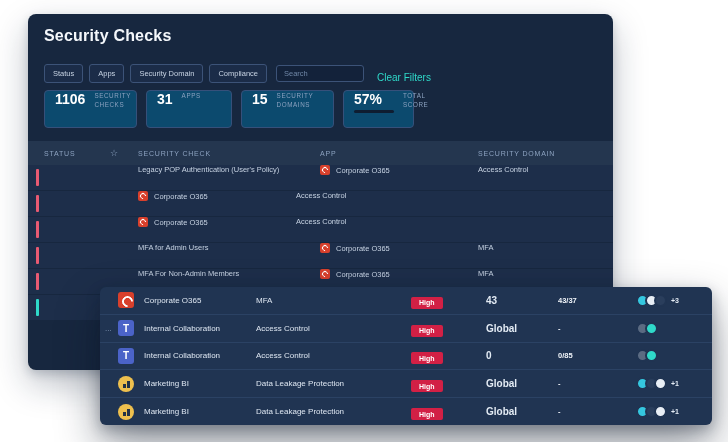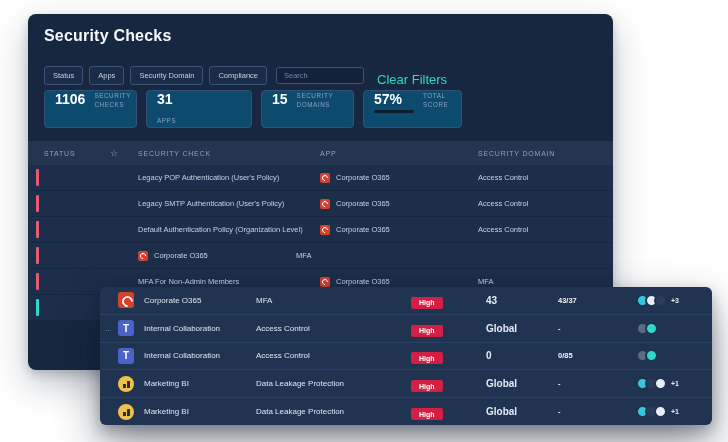--- a/index.html
+++ b/index.html
@@ -24,47 +24,47 @@
   .fbtn {
     background:#1b2c48; border:1px solid #3c5378; color:#c6d2e2;
     font-size:7.5px; padding:4px 8px; border-radius:3px; font-family:inherit; cursor:pointer;
   }
   .search {
     width:88px; height:17px; background:#13223a; border:1px solid #3c5378;
     border-radius:3px; color:#c6d2e2; font-size:7.5px; padding:0 7px;
     font-family:inherit; margin-left:3px; outline:none;
   }
   .search::placeholder { color:#6e86a6; }
-  .clear { color:#2fd9c9; font-size:13px; margin-left:7px; cursor:pointer;margin-top:9px; }
+  .clear { color:#2fd9c9; font-size:10px; margin-left:7px; cursor:pointer;margin-top:9px; }
 
   .stats { position:absolute; left:16px; top:76px; display:flex; gap:9px; }
   .card {
     height:38px; border:1px solid #36507a; background:#0c4a6e; border-radius:4px;
     display:flex; align-items:flex-start; padding:0 10px; gap:9px;
   }
-  .card.c1 { width:93px; } .card.c2 { width:106px;flex-direction:column; } .card.c3 { width:93px; } .card.c4 { width:99px; }
+  .card.c1 { width:93px; } .card.c2 { width:86px; } .card.c3 { width:93px; } .card.c4 { width:71px; }
   .card .num { font-size:14px; font-weight:bold; color:#ffffff; }
   .card .cap { font-size:6.3px; color:#8ba1bf; letter-spacing:.6px; line-height:1.5; max-width:46px; }
   .score-wrap { display:flex; flex-direction:column; gap:3px; }
   .track { width:40px; height:3px; background:#0f1d31; border-radius:2px; overflow:hidden; }
   .fill { height:3px; background:#2fd9c9; border-radius:2px; width:0; }
 
   
   .thead {
     position:absolute; left:0; top:127px; width:100%; height:24px; background:#24364f;
     display:flex; align-items:center; font-size:7px; letter-spacing:.8px; color:#8ca2c0;
   }
   .h-status { width:110px; padding:0 20px 0 16px; display:flex; justify-content:space-between; align-items:center; }
   .h-status .star { font-size:9px; letter-spacing:0; cursor:pointer; }
   .h-check { width:182px; } .h-app { width:158px; } .h-domain { flex:1; }
 
   .tbody { position:absolute; left:0; top:151px; width:100%; }
   .trow {
     height:25px; margin-bottom:1px; background:#1d2e4a;
-    display:flex; align-items:center; font-size:7.5px; color:#c6d2e2; cursor:pointer;
+    display:flex; align-items:flex-start; font-size:7.5px; color:#c6d2e2; cursor:pointer;
   }
   .col-status { width:110px; position:relative; height:100%; }
   .status-bar { position:absolute; left:8px; top:4px; width:3px; height:17px; border-radius:1px; }
   .col-check { width:182px; white-space:nowrap; overflow:hidden; }
   .col-app { width:158px; display:flex; align-items:center; }
   .col-domain { flex:1; }
 
   .appicon {
     width:10px; height:10px; border-radius:2px; background:#d8402c;
     display:inline-block; position:relative; margin-right:6px; flex:none;
@@ -176,44 +176,43 @@
           <span class="appicon"></span>
           <span>Corporate O365</span>
         </div>
         <div class="col-domain">Access Control</div>
       </div>
 
       <div class="trow">
         <div class="col-status">
             <span class="status-bar" style="background: rgb(232, 90, 114);"></span>
           </div>
-        <div class="col-check">Legacy SMTP Authentication (User's Policy)</div>
         <div class="col-app">
           <span class="appicon"></span>
           <span>Corporate O365</span>
         </div>
         <div class="col-domain">Access Control</div>
       </div>
 
       <div class="trow">
         <div class="col-status">
             <span class="status-bar" style="background: rgb(232, 90, 114);"></span>
           </div>
-        <div class="col-check">Default Authentication Policy (Organization Level)</div>
         <div class="col-app">
           <span class="appicon"></span>
           <span>Corporate O365</span>
         </div>
         <div class="col-domain">Access Control</div>
       </div>
 
       <div class="trow">
         <div class="col-status">
             <span class="status-bar" style="background: rgb(232, 90, 114);"></span>
           </div>
+        <div class="col-check">MFA for Admin Users</div>
         <div class="col-app">
           <span class="appicon"></span>
           <span>Corporate O365</span>
         </div>
         <div class="col-domain">MFA</div>
       </div>
 
       <div class="trow">
         <div class="col-status">
             <span class="status-bar" style="background: rgb(232, 90, 114);"></span>

